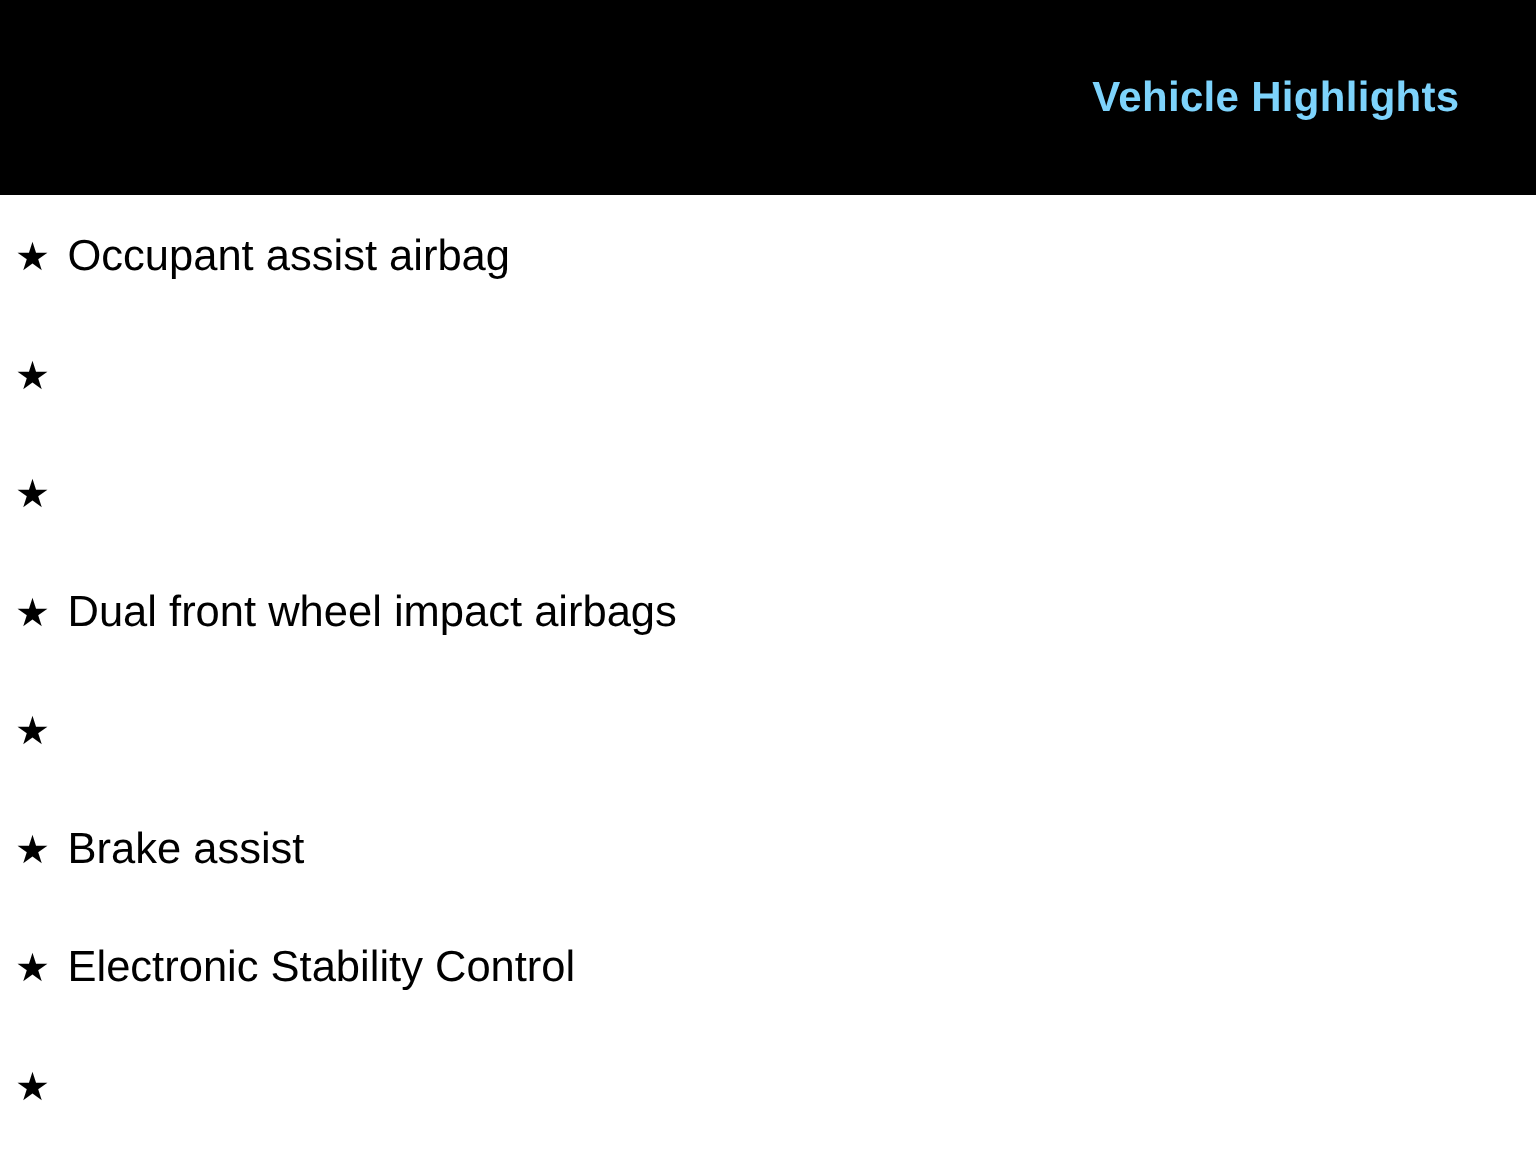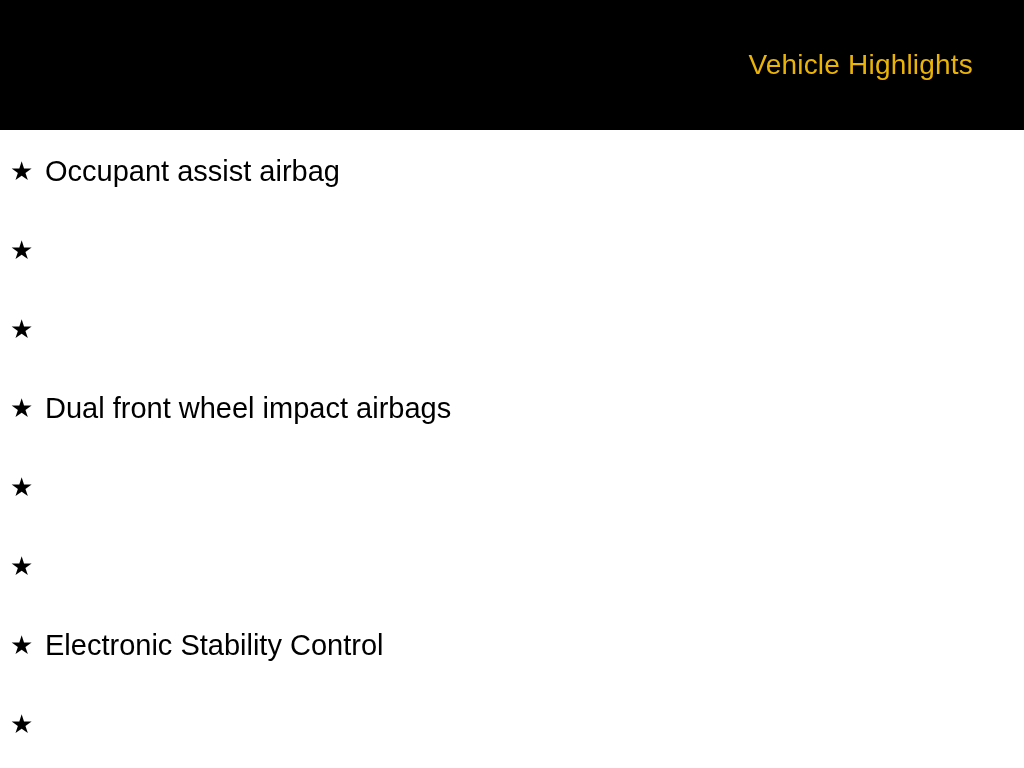--- a/index.html
+++ b/index.html
@@ -14,23 +14,23 @@
     position: relative;
     width: 100%;
     height: 130px;
     background: #000000;
   }
   .header-title {
     position: absolute;
     right: 51px;
     top: 50%;
     transform: translateY(-50%);
-    color: #eab308;
+    color: #7dd3fc;
     font-size: 28px;
-    font-weight: 400;
+    font-weight: 700;
     letter-spacing: 0.2px;
     white-space: nowrap;
   }
   .highlights-list {
     list-style: none;
     padding-top: 25px;
     padding-left: 10px;
   }
   .highlight-item {
     display: flex;
@@ -70,20 +70,21 @@
     </li>
     <li class="highlight-item">
       <span class="star">★</span>
       <span>Dual front wheel impact airbags</span>
     </li>
     <li class="highlight-item">
       <span class="star">★</span>
     </li>
     <li class="highlight-item">
       <span class="star">★</span>
+      <span>Brake assist</span>
     </li>
     <li class="highlight-item">
       <span class="star">★</span>
       <span>Electronic Stability Control</span>
     </li>
     <li class="highlight-item">
       <span class="star">★</span>
     </li>
   </ul>
 

